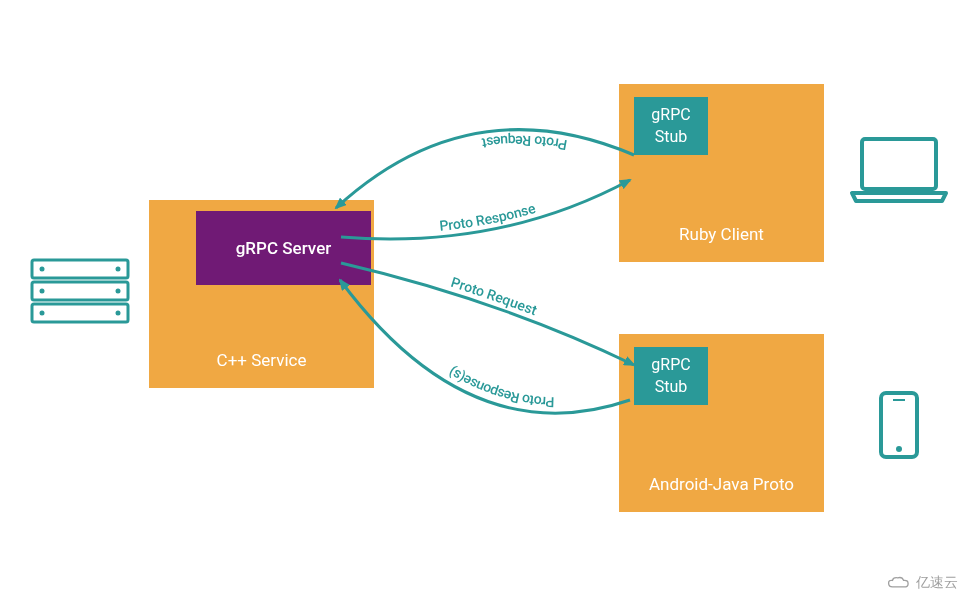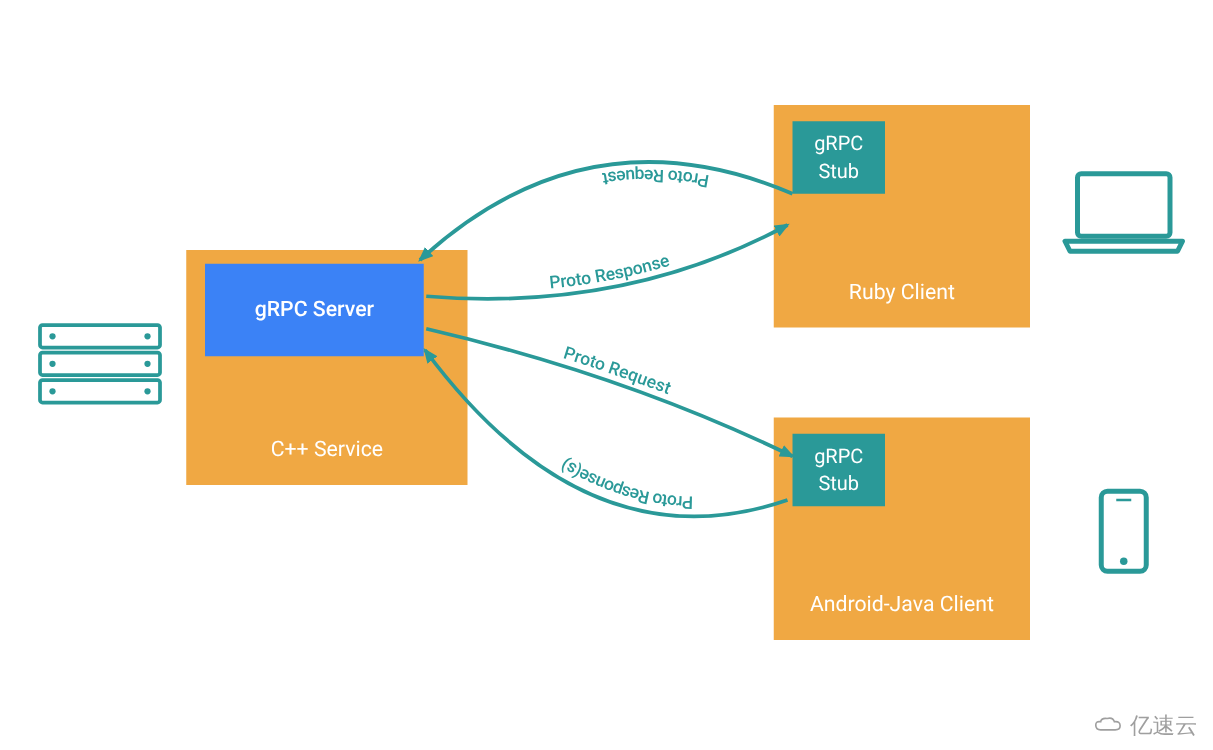--- a/index.html
+++ b/index.html
@@ -33,27 +33,28 @@
       align-items: center;
       justify-content: center;
       font-size: 16px;
       font-weight: 400;
       line-height: 1.35;
       padding: 6px 10px;
       text-align: center;
     }
     .server-box {
       position: absolute;
-      background: #3b82f6;
+      background: #701a75;
       color: #ffffff;
       display: flex;
       align-items: center;
       justify-content: center;
       font-size: 17px;
       font-weight: 500;
+      margin-left: 32px;
     }
     svg.arrows {
       position: absolute;
       top: 0; left: 0;
       width: 970px; height: 600px;
       pointer-events: none;
     }
     .arrow-path {
       fill: none;
       stroke: #2a9998;
@@ -68,21 +69,21 @@
     .arrowhead { fill: #2a9998; }
     .device-icon {
       position: absolute;
       color: #2a9998;
     }
     .watermark {
       position: absolute;
       right: 12px;
       bottom: 8px;
       color: #9f9f9f;
-      font-size: 18px;
+      font-size: 14px;
       display: flex;
       align-items: center;
       gap: 4px;
     }
     .watermark svg { width: 26px; height: 16px; }
   </style>
 </head>
 <body>
 
 <div class="device-icon" style="left:30px; top:258px;">
@@ -123,21 +124,21 @@
 
 <div class="box" style="left:619px; top:84px; width:205px; height:178px;">
   <span class="box-label">Ruby Client</span>
 </div>
 <div class="stub-box" style="left:634px; top:97px; width:74px; height:58px;">
   <span>gRPC</span>
   <span>Stub</span>
 </div>
 
 <div class="box" style="left:619px; top:334px; width:205px; height:178px;">
-  <span class="box-label">Android-Java Client</span>
+  <span class="box-label">Android-Java Proto</span>
 </div>
 <div class="stub-box" style="left:634px; top:347px; width:74px; height:58px;">
   <span>gRPC</span>
   <span>Stub</span>
 </div>
 
 <svg class="arrows">
   <defs>
     <marker id="ah" markerWidth="12" markerHeight="10" refX="10" refY="5" orient="auto" markerUnits="userSpaceOnUse">
       <path class="arrowhead" d="M 0 0 L 12 5 L 0 10 Z"></path>

